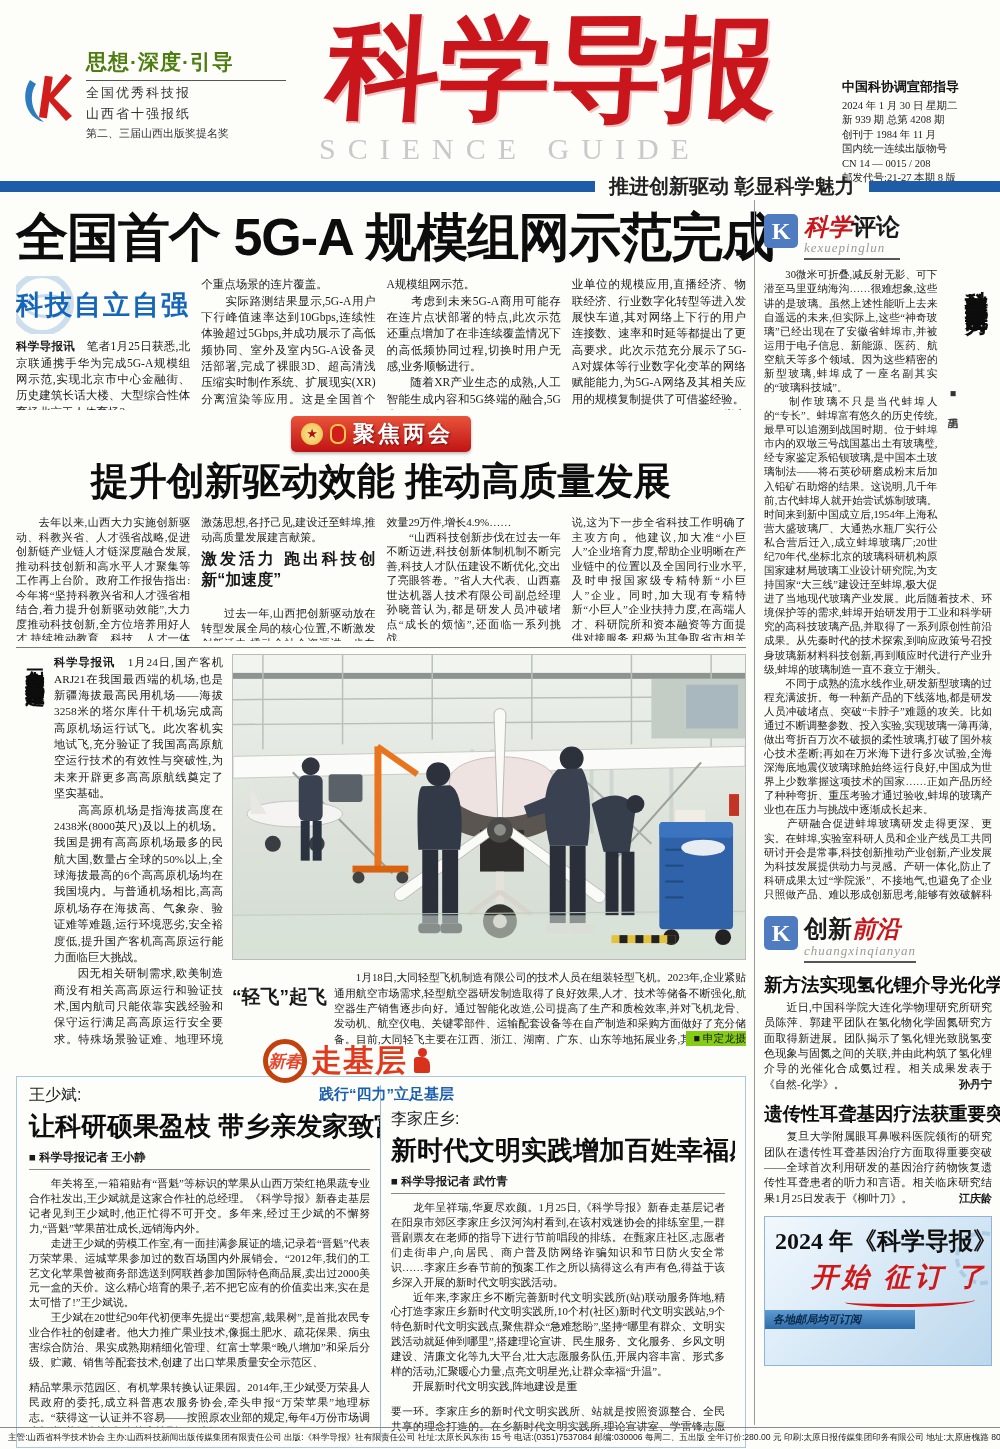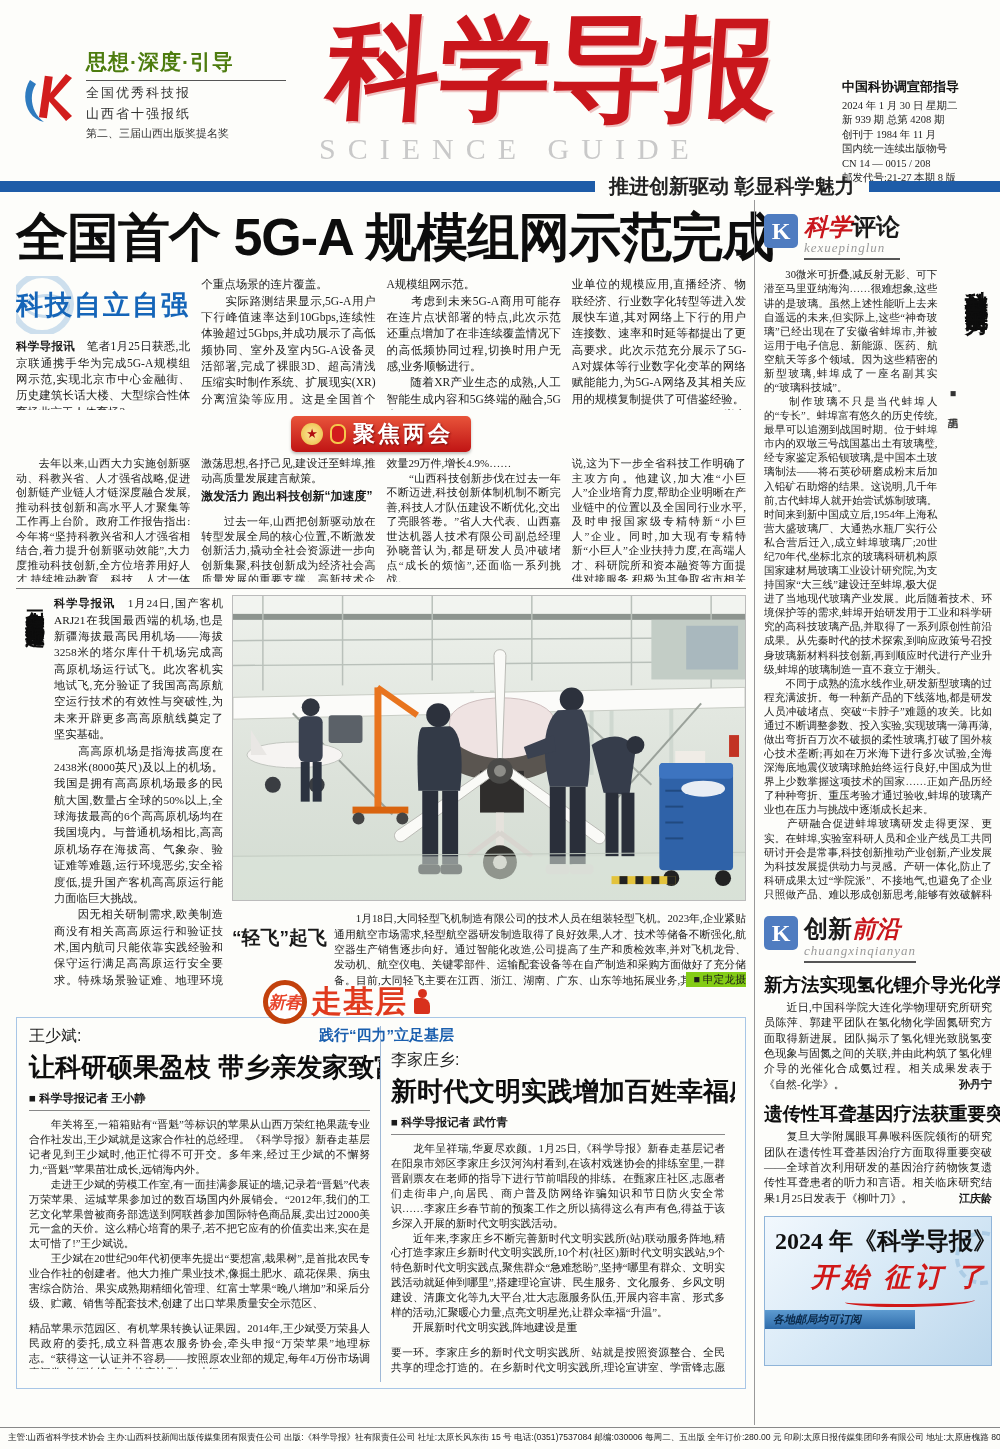--- a/index.html
+++ b/index.html
@@ -60,21 +60,21 @@
     background:linear-gradient(#e8543a,#c01414); box-shadow:0 2px 3px rgba(0,0,0,.25); }
   .fb-emblem { width:22px; height:22px; border-radius:50%; background:radial-gradient(#ffe9a0,#e8b93c);
     display:flex; align-items:center; justify-content:center; color:#b01010; font-size:13px; }
   .fb-lantern { width:16px; height:20px; border-radius:7px; background:#d21d1d; border:2px solid #f5c84c; }
   .fb-txt { color:#fff; font-size:22px; font-weight:900; letter-spacing:3px;
     font-family:"Liberation Sans","DejaVu Sans",sans-serif; text-shadow:1px 1px 2px #7a0b0b;}
   .h2 { font-size:38px; font-weight:900; color:#0d0d0d; text-align:center; letter-spacing:0;
     font-family:"Liberation Sans","DejaVu Sans",sans-serif; margin:2px 0 8px; white-space:nowrap;}
   .focus-row { height:126px; }
   .focus-row .col { font-size:11px; line-height:1.32; }
-  .subhead { font-size:12px; font-weight:bold; margin:4px 0 9px;
+  .subhead { font-size:16px; font-weight:bold; margin:4px 0 16px;
     font-family:"Liberation Sans","DejaVu Sans",sans-serif;}
   .rule { border-top:1px solid #777; margin:6px 0 6px; }
   
   .middle-row { display:flex; gap:9px; height:392px; overflow:hidden; }
   .aircraft { width:207px; display:flex; }
   .vhead-l { writing-mode:vertical-rl; text-orientation:upright; font-size:19px; font-weight:900;
     letter-spacing:1px; width:32px; height:378px; color:#0d0d0d;
     font-family:"Liberation Sans","DejaVu Sans",sans-serif; }
   .aircraft-body { flex:1; padding-left:6px; font-size:11.3px; line-height:1.45; text-align:justify; overflow:hidden;}
   .photo-block { flex:1; }
@@ -210,20 +210,21 @@
     </div>
 
     <div class="focus-banner">
       <div class="fb-inner">
         <div class="fb-emblem">★</div>
         <div class="fb-lantern"></div>
         <div class="fb-txt">聚焦两会</div>
       </div>
     </div>
 
+    <h2 class="h2">提升创新驱动效能  推动高质量发展</h2>
 
     <div class="cols4 focus-row">
       <div class="col body-text">　　去年以来,山西大力实施创新驱动、科教兴省、人才强省战略,促进创新链产业链人才链深度融合发展,推动科技创新和高水平人才聚集等工作再上台阶。政府工作报告指出:今年将“坚持科教兴省和人才强省相结合,着力提升创新驱动效能”,大力度推动科技创新,全方位培养用好人才,持续推动教育、科技、人才一体发展。
 　　扬鞭催马奋蹄疾,百尺竿头思进取。参加山西省十四届人大二次会议和省政协十三届二次会议的代表委员们,在会场内外</div>
       <div class="col">
         <p class="body-text">激荡思想,各抒己见,建设迁至蚌埠,推动高质量发展建言献策。</p>
         <div class="subhead">激发活力  跑出科技创新“加速度”</div>
         <p class="body-text">　　过去一年,山西把创新驱动放在转型发展全局的核心位置,不断激发创新活力,撬动全社会资源进一步向创新集聚,科技创新成为经济社会高质量发展的重要支撑。高新技术企业达到4155家,专精特新企业达到2392家。实施科技重大专项20个,15项核心技术取得突破。发明专利有</p>
       </div>
       <div class="col body-text">效量29万件,增长4.9%……

